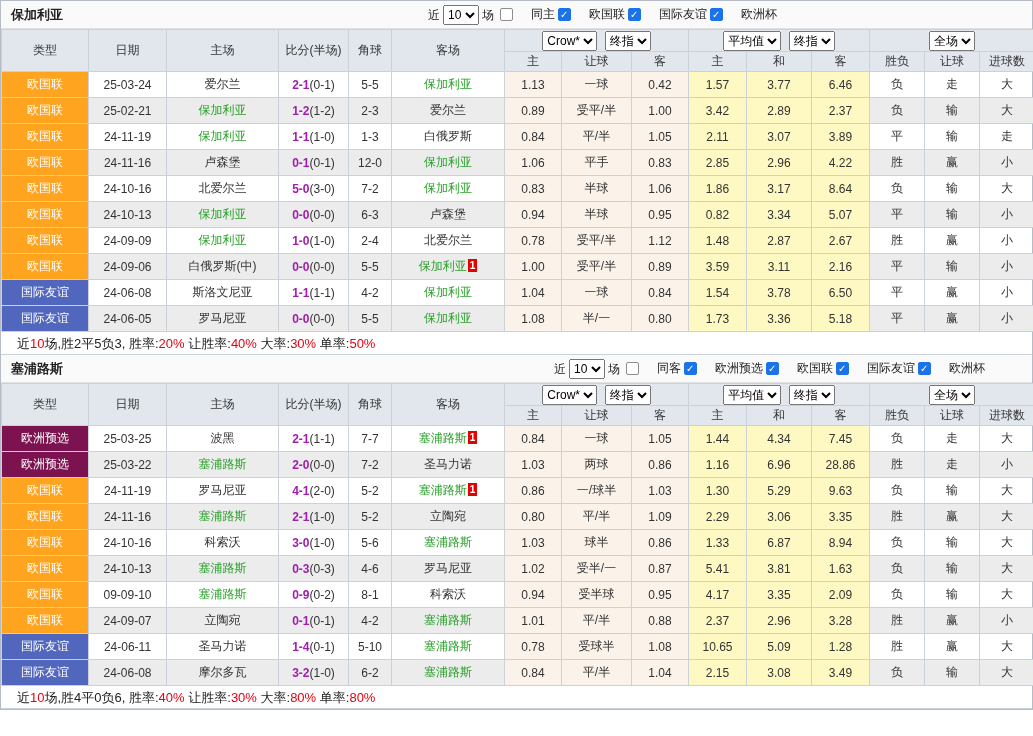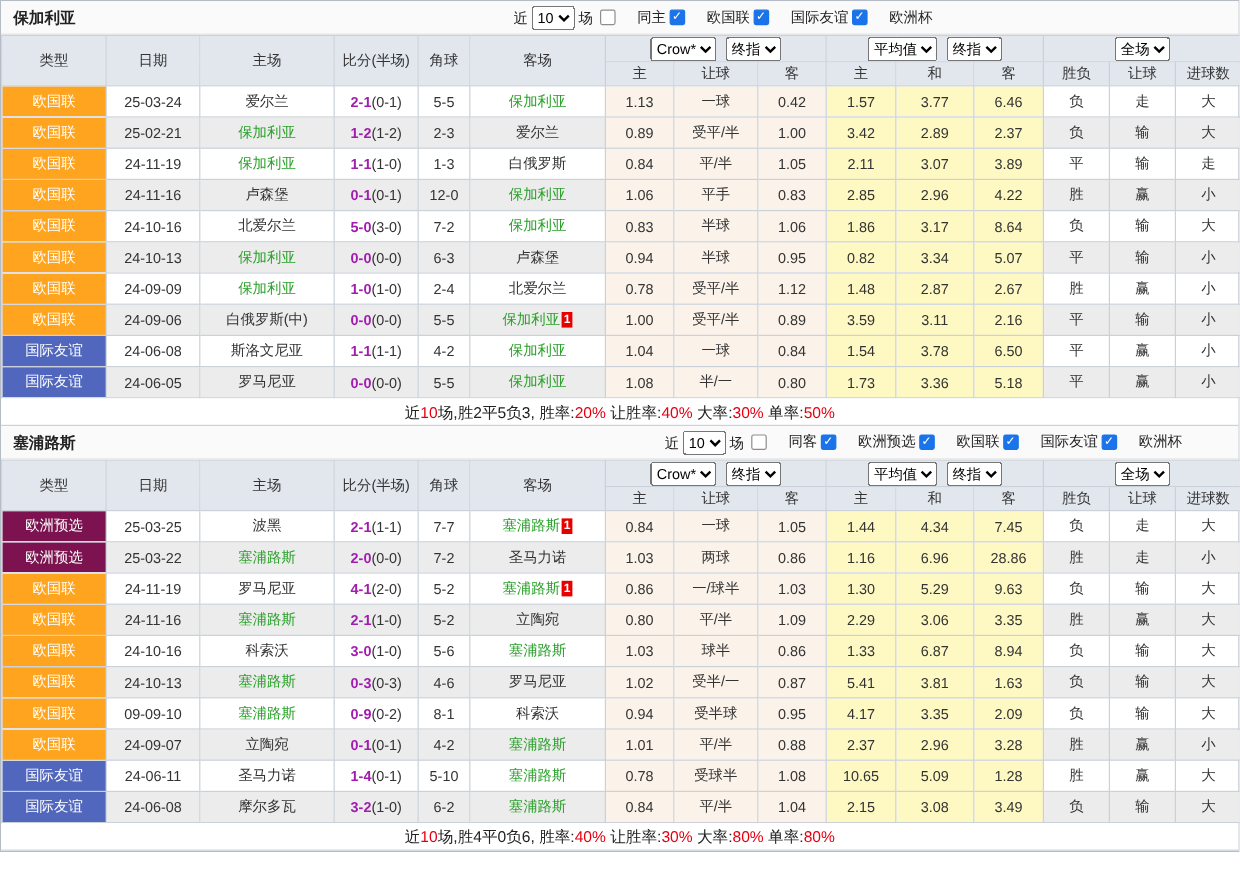--- a/index.html
+++ b/index.html
@@ -68,22 +68,22 @@
   .c-blue { color: #3a3fd0; }
   .score { color: #a21caf; font-weight: bold; }
   .half { color: #333; }
   .num-badge {
     display: inline-block; background: #e60000; color: #fff; font-size: 10px;
     line-height: 13px; padding: 0 2px; margin-left: 1px; font-weight: bold; vertical-align: 1px;
   }
 
   
   .summary {
-    height: 23px; line-height: 23px; text-align: center; font-size: 13px; color: #222;
-    border-bottom: 1px solid #cbd1d9; background: #fff;
+    height: 23px; line-height: 23px; font-size: 13px; color: #222;
+    border-bottom: 1px solid #cbd1d9; background: #fff; padding-left: 16px;
   }
   .sum-red { color: #e60012; }
 </style>
 </head>
 <body>
 
 <div class="page">
   <div id="sections-host">
   <div class="section sec-0">
     <div class="filter-row">

